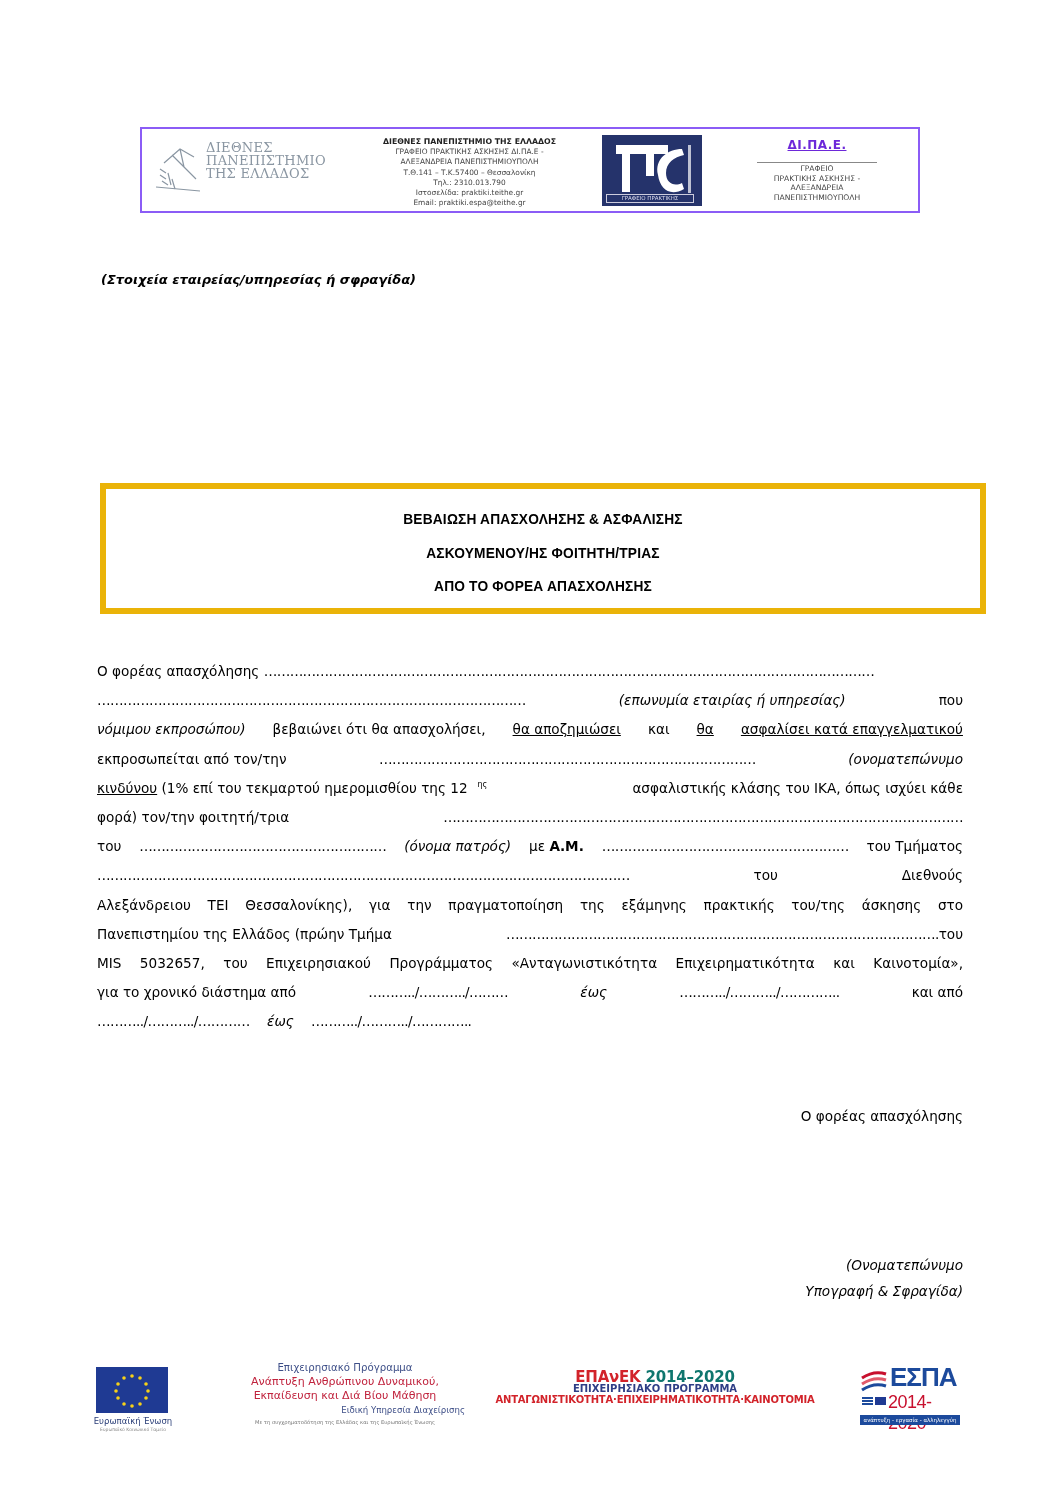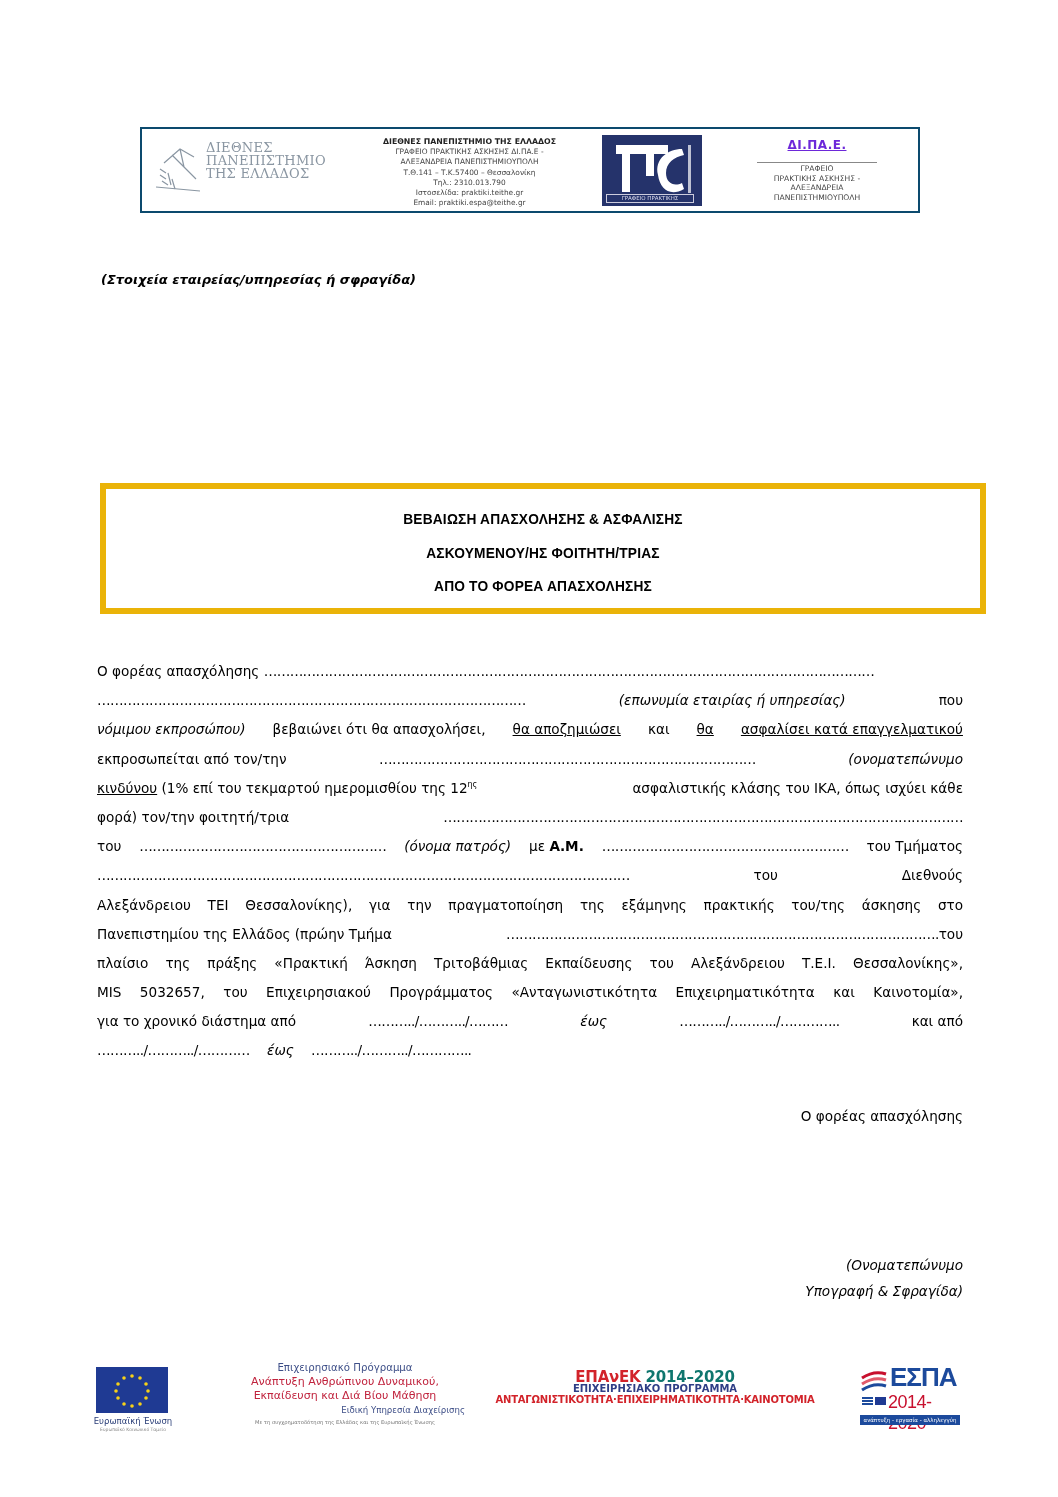--- a/index.html
+++ b/index.html
@@ -1,21 +1,21 @@
 <!DOCTYPE html>
 <html><head>
 <meta charset="utf-8">
 <style>
   html, body { margin:0; padding:0; background:#fff; }
   body { width:1058px; height:1497px; position:relative; overflow:hidden;
          font-family:"DejaVu Sans", sans-serif; color:#000; }
 
   
   .hdr { position:absolute; left:140px; top:127px; width:780px; height:86px;
-         border:2px solid #0c4a6e; box-sizing:border-box; background:#fff; }
+         border:2px solid #8b5cf6; box-sizing:border-box; background:#fff; }
   .hdr .logo-dipae { position:absolute; left:8px; top:10px; width:190px; height:60px; }
   .hdr .uni-name { position:absolute; left:64px; top:12px; font-family:"DejaVu Serif", serif;
          font-size:13px; line-height:13px; color:#8a96a2; letter-spacing:0.3px; }
   .hdr .addr { position:absolute; left:200px; top:8px; width:255px; text-align:center;
          font-size:7.4px; line-height:10.2px; color:#444; }
   .hdr .addr .t { font-weight:bold; color:#222; font-size:7.8px; }
   .hdr .po-logo { position:absolute; left:460px; top:6px; width:100px; height:71px; background:#25336b; }
   .hdr .po-caption { position:absolute; left:4px; bottom:3px; width:86px; border:1px solid #ccd;
          color:#dde; font-size:5.5px; text-align:center; line-height:7px; }
   .hdr .dipae-block { position:absolute; left:590px; top:12px; width:170px; text-align:center;
@@ -38,21 +38,21 @@
   
   .body { position:absolute; left:97px; top:657px; width:866px; font-size:13.6px;
           line-height:29.2px; }
   .row { display:flex; justify-content:space-between; white-space:nowrap; height:29.2px; }
   .row.left { justify-content:flex-start; gap:0; }
   .row .g { white-space:nowrap; }
   .it { font-style:italic; }
   .b { font-weight:bold; }
   .u { text-decoration:underline; }
   .dots { letter-spacing:-0.6px; }
-  sup { font-size:8px; vertical-align:6px; line-height:0; }
+  sup { font-size:8px; vertical-align:6px; line-height:0;margin-left:10px; }
 
   .sign1 { position:absolute; right:95px; top:1108px; font-size:13.6px; }
   .sign2 { position:absolute; right:95px; top:1252px; font-size:13.6px; font-style:italic; text-align:right; line-height:26px; }
 
   
   .eu-flag { position:absolute; left:96px; top:1367px; width:72px; height:46px; background:#1f3a93; }
   .eu-caption { position:absolute; left:92px; top:1416px; width:82px; text-align:center; font-size:8.5px; color:#2a3e78; }
   .eu-sub { position:absolute; left:92px; top:1427px; width:82px; text-align:center; font-size:4.5px; color:#888; }
   .epan { position:absolute; left:225px; top:1361px; width:240px; text-align:center; font-size:10px; line-height:14px; }
   .epan .a { color:#3e4f88; font-size:10.2px; }
@@ -170,23 +170,20 @@
     <span class="g">Διεθνούς</span>
   </div>
   <div class="row">
     <span class="g" style="text-align-last:justify;width:100%;">Αλεξάνδρειου ΤΕΙ Θεσσαλονίκης), για την πραγματοποίηση της εξάμηνης πρακτικής του/της άσκησης στο</span>
   </div>
   <div class="row">
     <span class="g">Πανεπιστημίου της Ελλάδος (πρώην Τμήμα</span>
     <span class="g"><span class="dots">……………………………………………………………………………………….</span><span>του</span></span>
   </div>
   <div class="row">
-    <span class="g" style="text-align-last:justify;width:100%;">πλαίσιο της πράξης «Πρακτική Άσκηση Τριτοβάθμιας Εκπαίδευσης του Αλεξάνδρειου Τ.Ε.Ι. Θεσσαλονίκης»,</span>
-  </div>
-  <div class="row">
     <span class="g" style="text-align-last:justify;width:100%;">MIS 5032657, του Επιχειρησιακού Προγράμματος «Ανταγωνιστικότητα Επιχειρηματικότητα και Καινοτομία»,</span>
   </div>
   <div class="row">
     <span class="g">για το χρονικό διάστημα από</span>
     <span class="g dots">………../………../………</span>
     <span class="g it">έως</span>
     <span class="g dots">………../………../…………..</span>
     <span class="g">και από</span>
   </div>
   <div class="row left">

